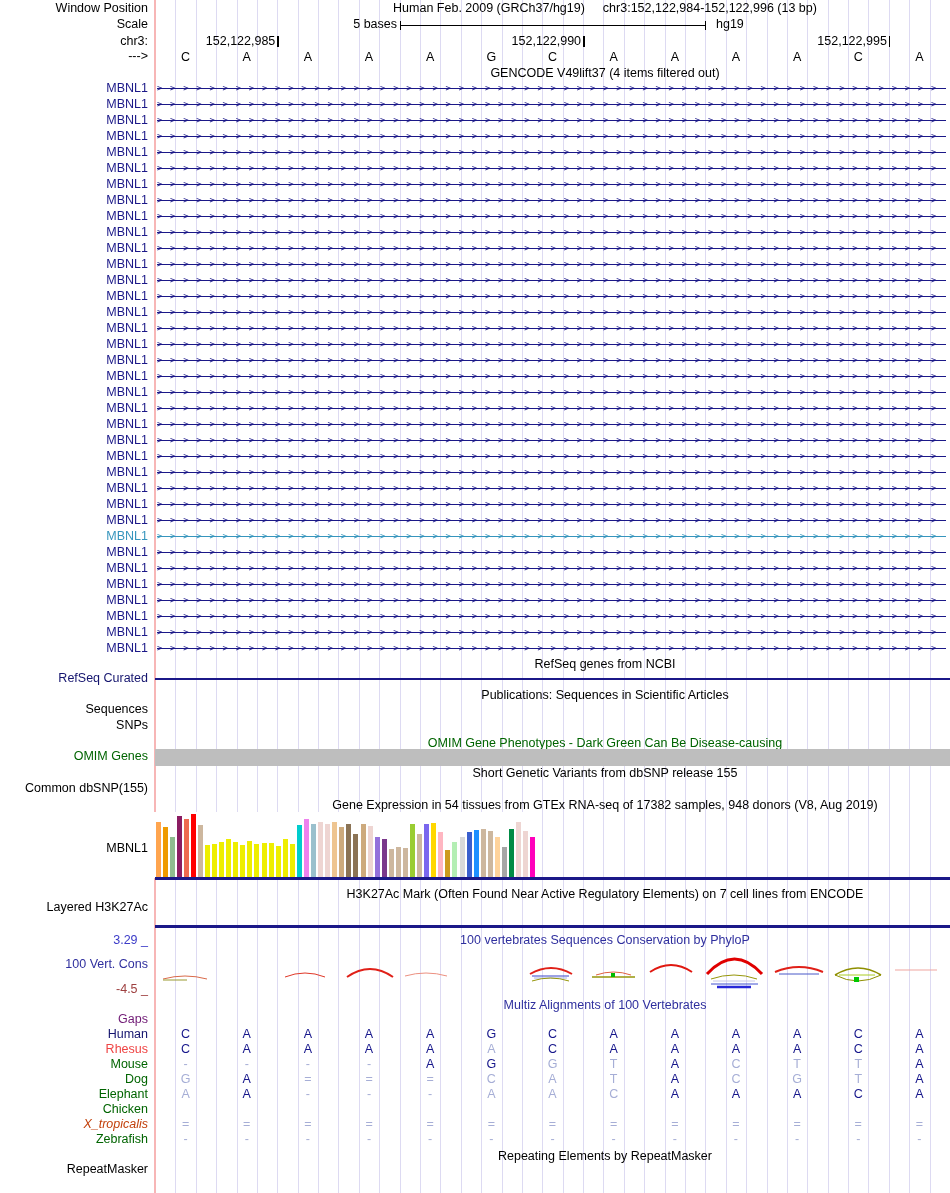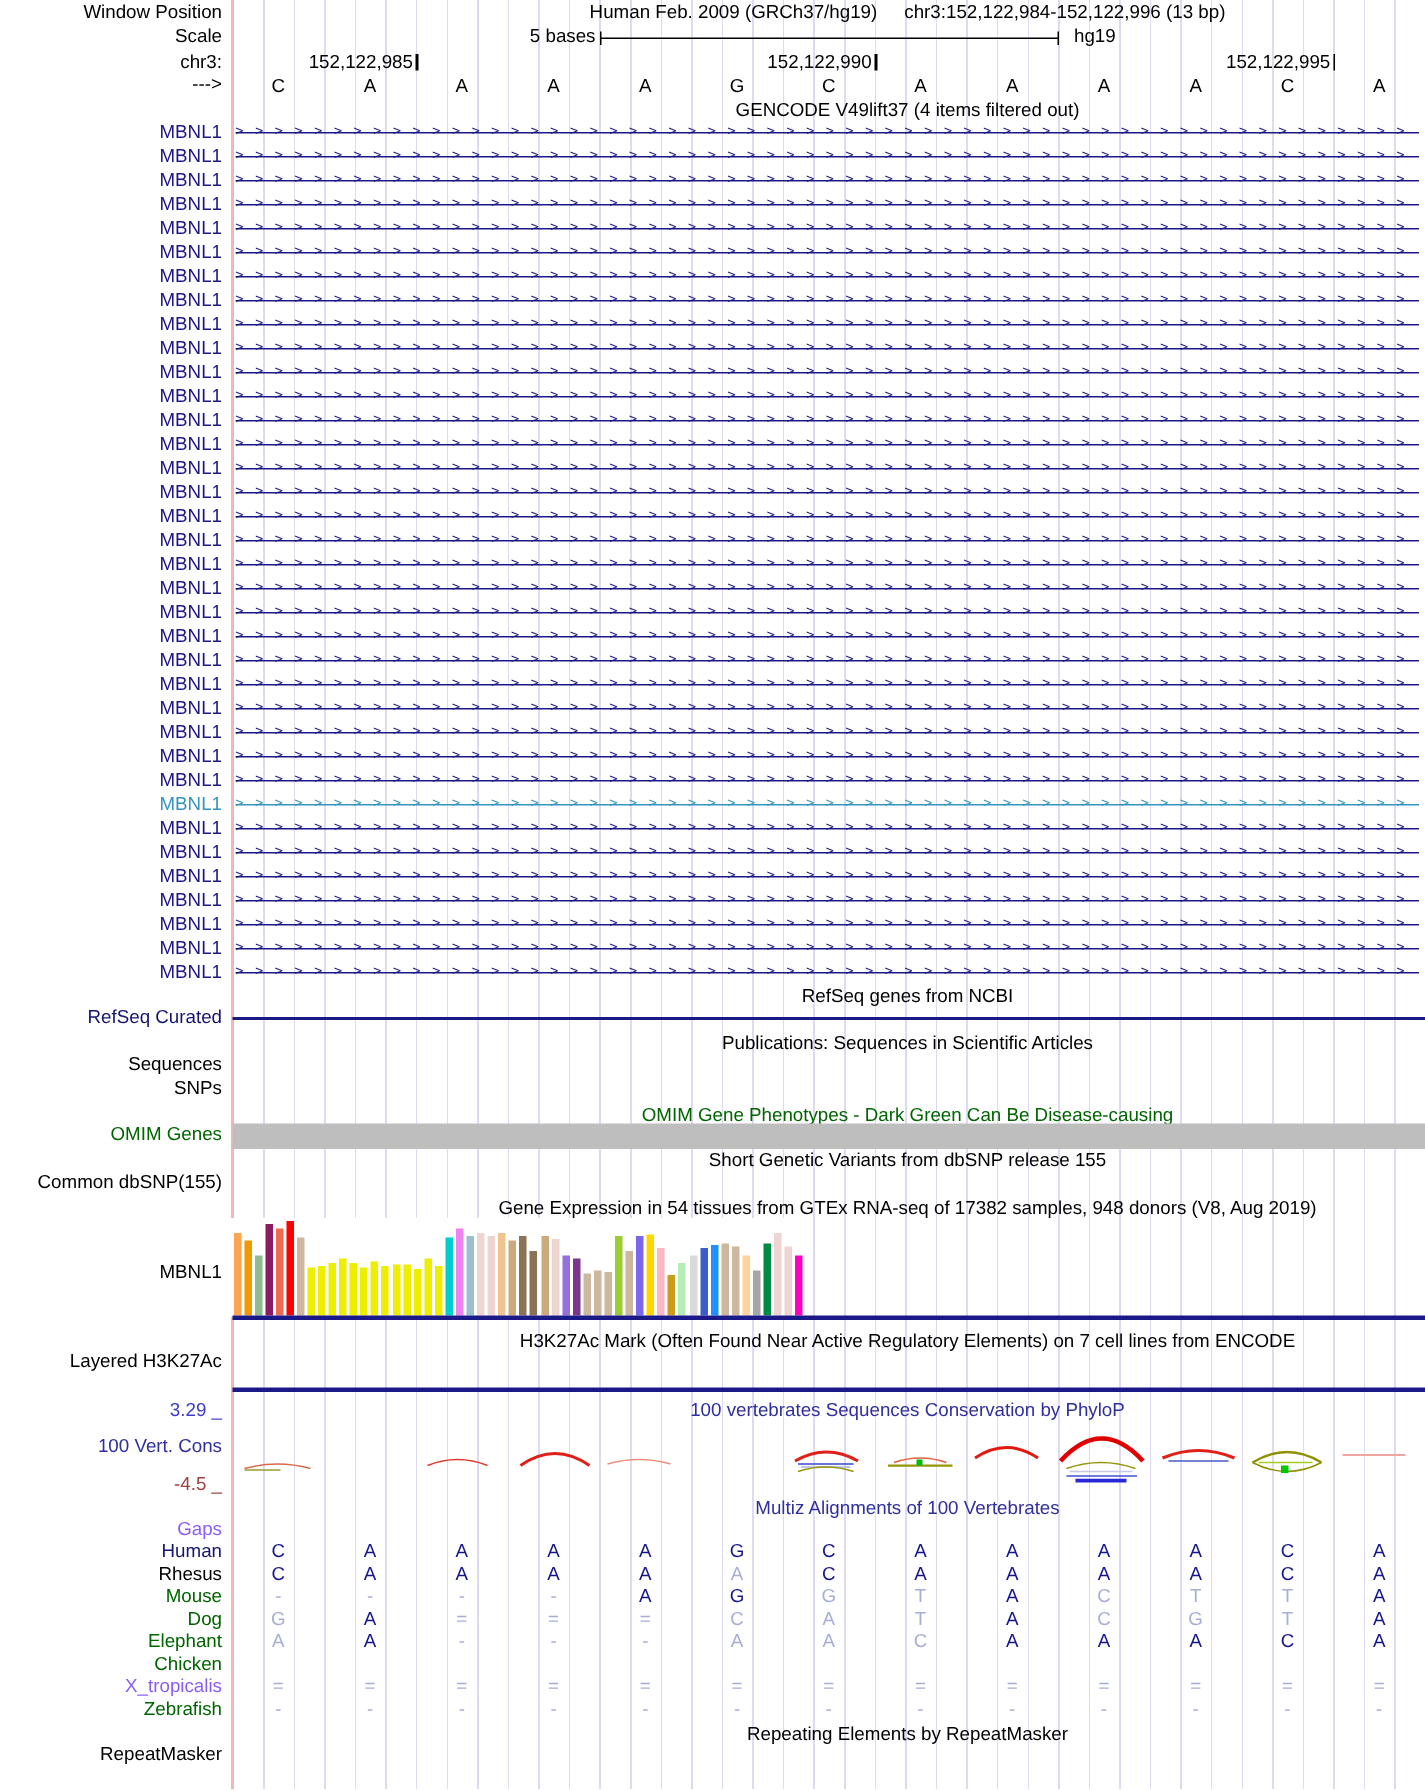--- a/index.html
+++ b/index.html
@@ -370,39 +370,39 @@
       <path d="M 620 22 Q 644 12 668 22" fill="none" stroke="#e02018" stroke-width="2"></path>
       <path d="M 624 24 L 664 24" fill="none" stroke="#4858c8" stroke-width="1"></path>
       <path d="M 680 25 Q 703 11 726 25" fill="none" stroke="#8f8f00" stroke-width="1.5"></path>
       <path d="M 680 25 Q 703 37 726 25" fill="none" stroke="#8f8f00" stroke-width="1"></path>
       <path d="M 684 25 L 720 25" fill="none" stroke="#aacc22" stroke-width="1"></path>
       <rect x="699" y="27" width="5" height="5" fill="#00c800"></rect>
       <path d="M 740 20 L 782 20" fill="none" stroke="#f0a6a0" stroke-width="1.2"></path>
     </svg>
 
   <div class="title" style="top: 1005px; color: rgb(47, 47, 158);" id="multiz-title">Multiz Alignments of 100 Vertebrates</div>
-  <div class="rlabel" style="top: 1019px; color: #8b5cf6;" id="gaps-label">Gaps</div>
+  <div class="rlabel" style="top: 1019px; color: #701a75;" id="gaps-label">Gaps</div>
   <div id="align">
       <div class="alabel" style="right: 802px; top: 1034px; color: rgb(20, 20, 110);">Human</div>
       <div class="seqrow" style="top: 1027px;">
         <span class="acell" style="left: 30.5769px; top: 7px; color: rgb(22, 22, 139);">C</span>
         <span class="acell" style="left: 91.7308px; top: 7px; color: rgb(22, 22, 139);">A</span>
         <span class="acell" style="left: 152.885px; top: 7px; color: rgb(22, 22, 139);">A</span>
         <span class="acell" style="left: 214.038px; top: 7px; color: rgb(22, 22, 139);">A</span>
         <span class="acell" style="left: 275.192px; top: 7px; color: rgb(22, 22, 139);">A</span>
         <span class="acell" style="left: 336.346px; top: 7px; color: rgb(22, 22, 139);">G</span>
         <span class="acell" style="left: 397.5px; top: 7px; color: rgb(22, 22, 139);">C</span>
         <span class="acell" style="left: 458.654px; top: 7px; color: rgb(22, 22, 139);">A</span>
         <span class="acell" style="left: 519.808px; top: 7px; color: rgb(22, 22, 139);">A</span>
         <span class="acell" style="left: 580.962px; top: 7px; color: rgb(22, 22, 139);">A</span>
         <span class="acell" style="left: 642.115px; top: 7px; color: rgb(22, 22, 139);">A</span>
         <span class="acell" style="left: 703.269px; top: 7px; color: rgb(22, 22, 139);">C</span>
         <span class="acell" style="left: 764.423px; top: 7px; color: rgb(22, 22, 139);">A</span>
       </div>
-      <div class="alabel" style="right: 802px; top: 1049px; color: #000000;">Rhesus</div>
+      <div class="alabel" style="right: 802px; top: 1049px; color: #ef4444;">Rhesus</div>
       <div class="seqrow" style="top: 1042px;">
         <span class="acell" style="left: 30.5769px; top: 7px; color: rgb(22, 22, 139);">C</span>
         <span class="acell" style="left: 91.7308px; top: 7px; color: rgb(22, 22, 139);">A</span>
         <span class="acell" style="left: 152.885px; top: 7px; color: rgb(22, 22, 139);">A</span>
         <span class="acell" style="left: 214.038px; top: 7px; color: rgb(22, 22, 139);">A</span>
         <span class="acell" style="left: 275.192px; top: 7px; color: rgb(22, 22, 139);">A</span>
         <span class="acell" style="left: 336.346px; top: 7px; color: rgb(166, 174, 214);">A</span>
         <span class="acell" style="left: 397.5px; top: 7px; color: rgb(22, 22, 139);">C</span>
         <span class="acell" style="left: 458.654px; top: 7px; color: rgb(22, 22, 139);">A</span>
         <span class="acell" style="left: 519.808px; top: 7px; color: rgb(22, 22, 139);">A</span>
@@ -454,21 +454,21 @@
         <span class="acell" style="left: 397.5px; top: 7px; color: rgb(166, 174, 214);">A</span>
         <span class="acell" style="left: 458.654px; top: 7px; color: rgb(166, 174, 214);">C</span>
         <span class="acell" style="left: 519.808px; top: 7px; color: rgb(22, 22, 139);">A</span>
         <span class="acell" style="left: 580.962px; top: 7px; color: rgb(22, 22, 139);">A</span>
         <span class="acell" style="left: 642.115px; top: 7px; color: rgb(22, 22, 139);">A</span>
         <span class="acell" style="left: 703.269px; top: 7px; color: rgb(22, 22, 139);">C</span>
         <span class="acell" style="left: 764.423px; top: 7px; color: rgb(22, 22, 139);">A</span>
       </div>
       <div class="alabel" style="right: 802px; top: 1109px; color: rgb(0, 100, 0);">Chicken</div>
       <div class="seqrow" style="top: 1102px;"></div>
-      <div class="alabel" style="right: 802px; top: 1124px; color: #8b5cf6;">X_tropicalis</div>
+      <div class="alabel" style="right: 802px; top: 1124px; color: #c2410c; font-style: italic;">X_tropicalis</div>
       <div class="seqrow" style="top: 1117px;">
         <span class="acell" style="left: 30.5769px; top: 7px; color: rgb(166, 174, 214);">=</span>
         <span class="acell" style="left: 91.7308px; top: 7px; color: rgb(166, 174, 214);">=</span>
         <span class="acell" style="left: 152.885px; top: 7px; color: rgb(166, 174, 214);">=</span>
         <span class="acell" style="left: 214.038px; top: 7px; color: rgb(166, 174, 214);">=</span>
         <span class="acell" style="left: 275.192px; top: 7px; color: rgb(166, 174, 214);">=</span>
         <span class="acell" style="left: 336.346px; top: 7px; color: rgb(166, 174, 214);">=</span>
         <span class="acell" style="left: 397.5px; top: 7px; color: rgb(166, 174, 214);">=</span>
         <span class="acell" style="left: 458.654px; top: 7px; color: rgb(166, 174, 214);">=</span>
         <span class="acell" style="left: 519.808px; top: 7px; color: rgb(166, 174, 214);">=</span>

